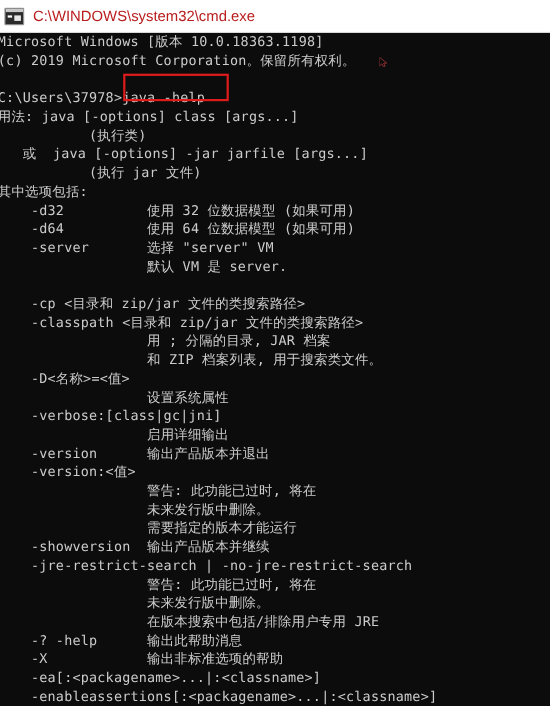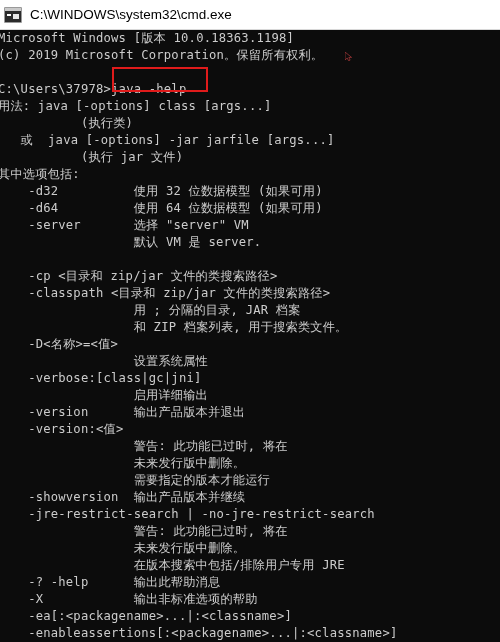--- a/index.html
+++ b/index.html
@@ -64,21 +64,21 @@
     position: absolute;
     left: 8px;
     top: 6px;
     width: 6px;
     height: 5px;
     background: #e8e8e8;
   }
   #title-text {
     font-family: "Liberation Sans", sans-serif;
     font-size: 13.5px;
-    color: #000000;
+    color: #b91c1c;
     letter-spacing: 0px;
     white-space: nowrap;
   }
 
   
   #console {
     position: absolute;
     top: 30px;
     left: 0;
     width: 500px;

